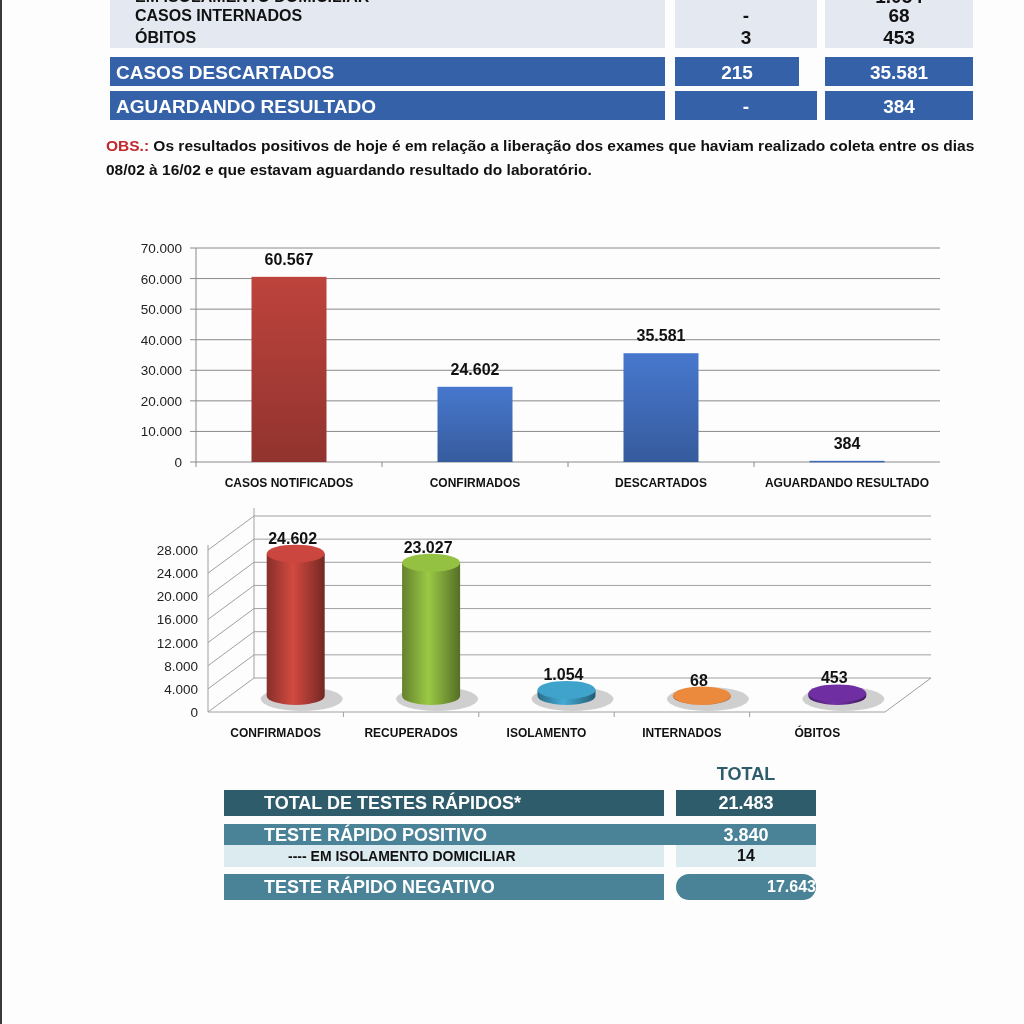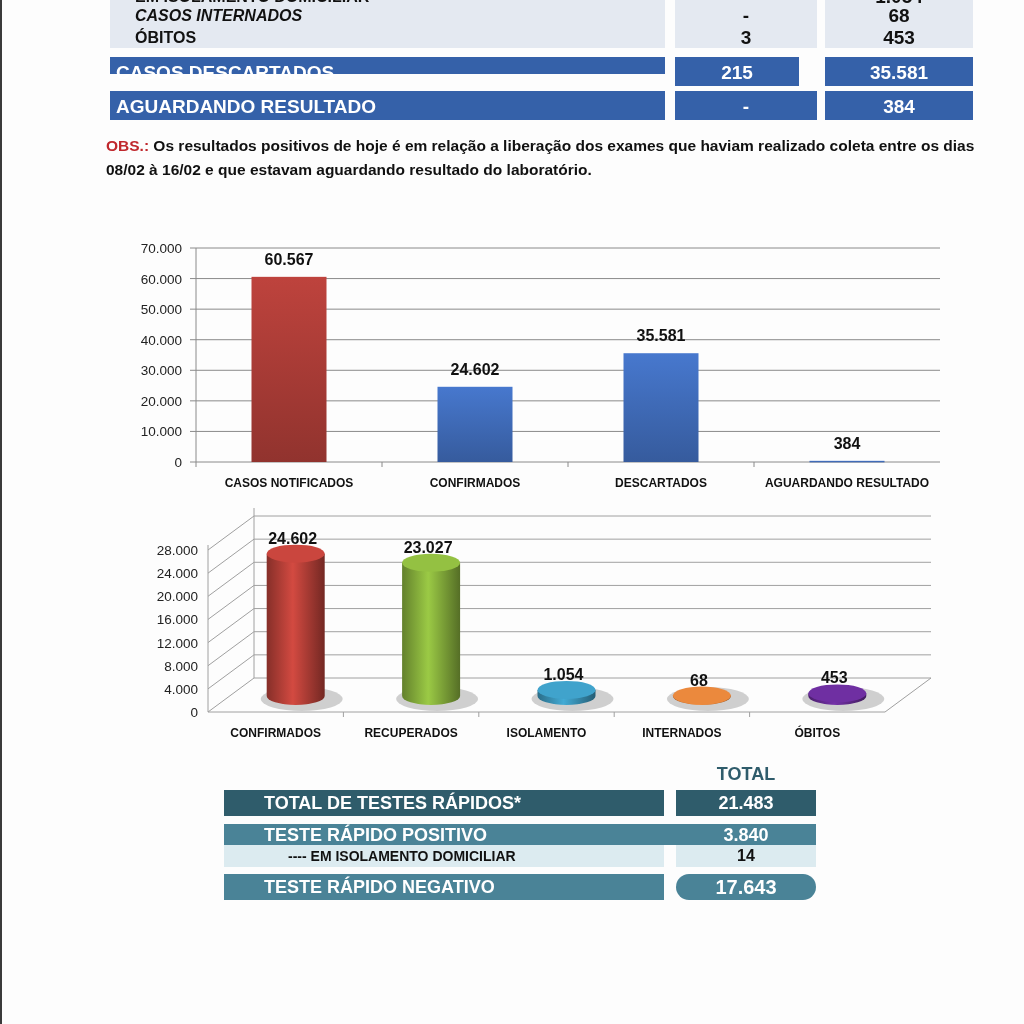--- a/index.html
+++ b/index.html
@@ -33,29 +33,29 @@
 <div class="left-border"></div>
 
 <div>
   <div class="cell lightblock" style="left:110px;top:0;width:555px;height:48px;"></div>
   <div class="cell lightblock" style="left:675px;top:0;width:142px;height:48px;"></div>
   <div class="cell lightblock" style="left:825px;top:0;width:148px;height:48px;"></div>
 
   <div class="trow" style="left:135px;top:-14px;">EM ISOLAMENTO DOMICILIAR</div>
   <div class="trow num" style="left:825px;top:-14px;width:148px;">1.054</div>
 
-  <div class="trow" style="left:135px;top:5px;font-style:italic;">CASOS INTERNADOS</div>
+  <div class="trow" style="left:135px;top:5px;">CASOS INTERNADOS</div>
   <div class="trow num" style="left:675px;top:5px;width:142px;">-</div>
   <div class="trow num" style="left:825px;top:5px;width:148px;">68</div>
 
   <div class="trow" style="left:135px;top:27px;">ÓBITOS</div>
   <div class="trow num" style="left:675px;top:27px;width:142px;">3</div>
   <div class="trow num" style="left:825px;top:27px;width:148px;">453</div>
 
-  <div class="cell bluebar lbl" style="left:110px;top:57px;width:555px;height:17px;">CASOS DESCARTADOS</div>
+  <div class="cell bluebar lbl" style="left:110px;top:57px;width:555px;height:29px;">CASOS DESCARTADOS</div>
   <div class="cell bluebar num" style="left:675px;top:57px;width:124px;height:29px;">215</div>
   <div class="cell bluebar num" style="left:825px;top:57px;width:148px;height:29px;">35.581</div>
 
   <div class="cell bluebar lbl" style="left:110px;top:91px;width:555px;height:29px;">AGUARDANDO RESULTADO</div>
   <div class="cell bluebar num" style="left:675px;top:91px;width:142px;height:29px;">-</div>
   <div class="cell bluebar num" style="left:825px;top:91px;width:148px;height:29px;">384</div>
 </div>
 
 <div class="obs"><span class="red">OBS.:</span><span> Os resultados positivos de hoje é em relação a liberação dos exames que haviam realizado coleta entre os dias 08/02 à 16/02 e que estavam aguardando resultado do laboratório.</span></div>
 
@@ -205,17 +205,17 @@
   <div class="rt dark" style="left:224px;top:790px;width:440px;height:26px;font-size:18px;line-height:26px;padding-left:40px;">TOTAL DE TESTES RÁPIDOS*</div>
   <div class="rt dark" style="left:676px;top:790px;width:140px;height:26px;font-size:18px;line-height:26px;text-align:center;">21.483</div>
 
   <div class="rt mid" style="left:224px;top:824px;width:489px;height:21px;font-size:18px;line-height:22px;padding-left:40px;">TESTE RÁPIDO POSITIVO</div>
   <div class="rt mid" style="left:676px;top:824px;width:140px;height:21px;font-size:18px;line-height:22px;text-align:center;">3.840</div>
 
   <div class="rt light" style="left:224px;top:845px;width:440px;height:22px;font-size:14px;line-height:22px;padding-left:64px;">---- EM ISOLAMENTO DOMICILIAR</div>
   <div class="rt light" style="left:676px;top:845px;width:140px;height:22px;font-size:16px;line-height:22px;text-align:center;">14</div>
 
   <div class="rt mid" style="left:224px;top:874px;width:440px;height:26px;font-size:18px;line-height:26px;padding-left:40px;">TESTE RÁPIDO NEGATIVO</div>
-  <div class="rt mid" style="left:676px;top:874px;width:140px;height:26px;font-size:20px;line-height:26px;text-align:center;border-radius:13px;">17.643</div>
+  <div class="rt mid" style="left:676px;top:874px;width:140px;height:26px;font-size:16px;line-height:26px;text-align:right;border-radius:13px;">17.643</div>
 </div>
 
 <div class="foot">
 </div>
 
 </body></html>

